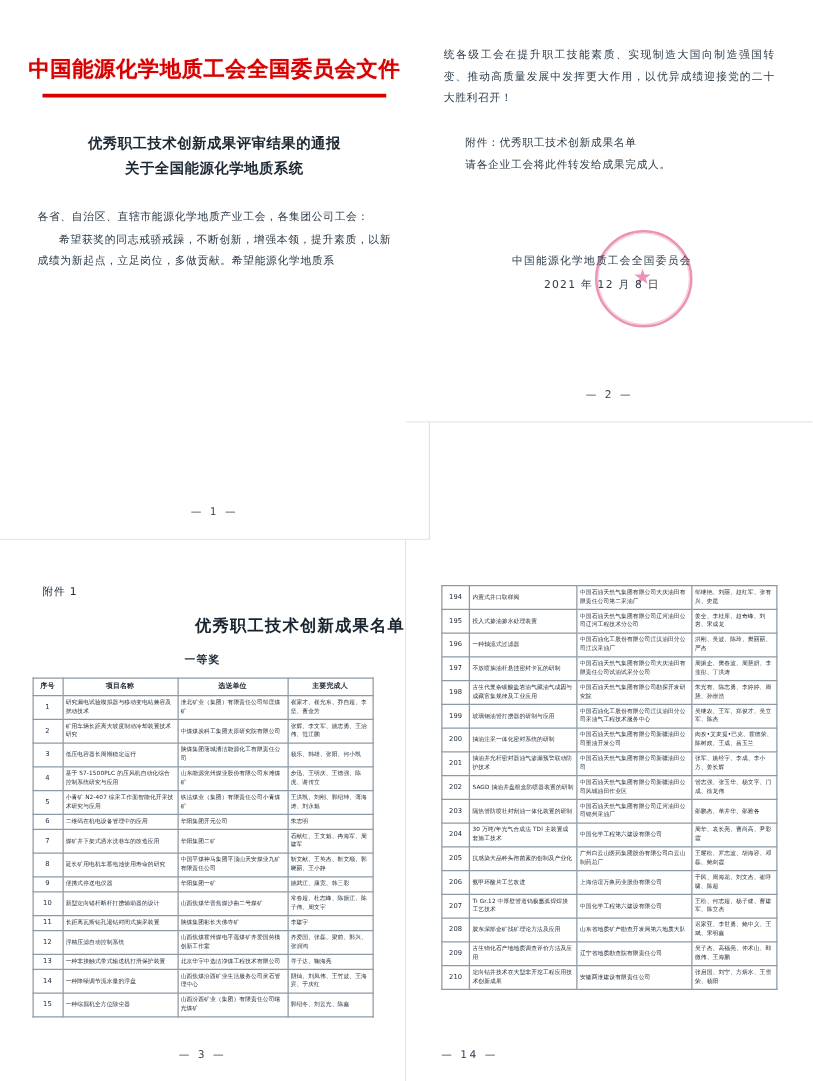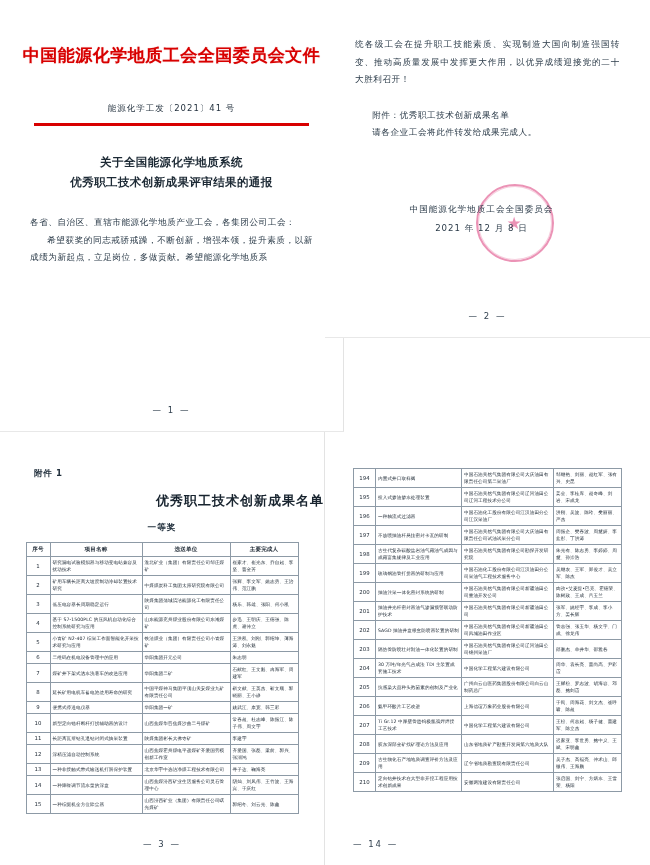--- a/index.html
+++ b/index.html
@@ -102,21 +102,21 @@
   .seal .ring-text{
     position:absolute;left:0;top:0;width:100%;height:100%;
     border-radius:50%;
     box-shadow:inset 0 0 0 1px rgba(228,106,154,.45);
   }
   .sig-line{position:relative;z-index:2;}
 
   
   .attach-label{
     margin:36px 0 0 34px;
-    font-size:8.6px;font-weight:bold;color:#22303d;letter-spacing:.6px;
+    font-size:8.6px;font-weight:normal;color:#22303d;letter-spacing:.6px;
   }
   .attach-title{
     text-align:right;font-weight:bold;font-size:13px;color:#18242f;
     margin-top:12px;letter-spacing:1px;
   }
   .award-level{
     text-align:center;font-size:8.6px;color:#22303d;
     margin-top:12px;font-weight:bold;letter-spacing:1px;
   }
   table.list{
@@ -150,25 +150,24 @@
   table.list.right .col-name{width:86px;}
   table.list.right .col-unit{width:92px;}
   table.list.right .col-people{width:68px;}
   .spacer-top{height:36px;}
 </style>
 </head>
 <body>
 
 <div class="sheet" id="page-1">
   <div class="doc-head">中国能源化学地质工会全国委员会文件</div>
-  <div class="doc-number">能源化学工发〔2021〕41 号</div>
   <div class="red-rule"></div>
   <div class="doc-title">
+    <div>优秀职工技术创新成果评审结果的通报</div>
     <div>关于全国能源化学地质系统</div>
-    <div>优秀职工技术创新成果评审结果的通报</div>
   </div>
   <div class="body-text">
     <p>各省、自治区、直辖市能源化学地质产业工会，各集团公司工会：</p>
     <p class="indent">希望获奖的同志戒骄戒躁，不断创新，增强本领，提升素质，以新成绩为新起点，立足岗位，多做贡献。希望能源化学地质系</p>
   </div>
   <div class="page-num">— 1 —</div>
 </div>
 
 <div class="sheet" id="page-2">
   <div class="body-text" style="margin-top:36px;">

